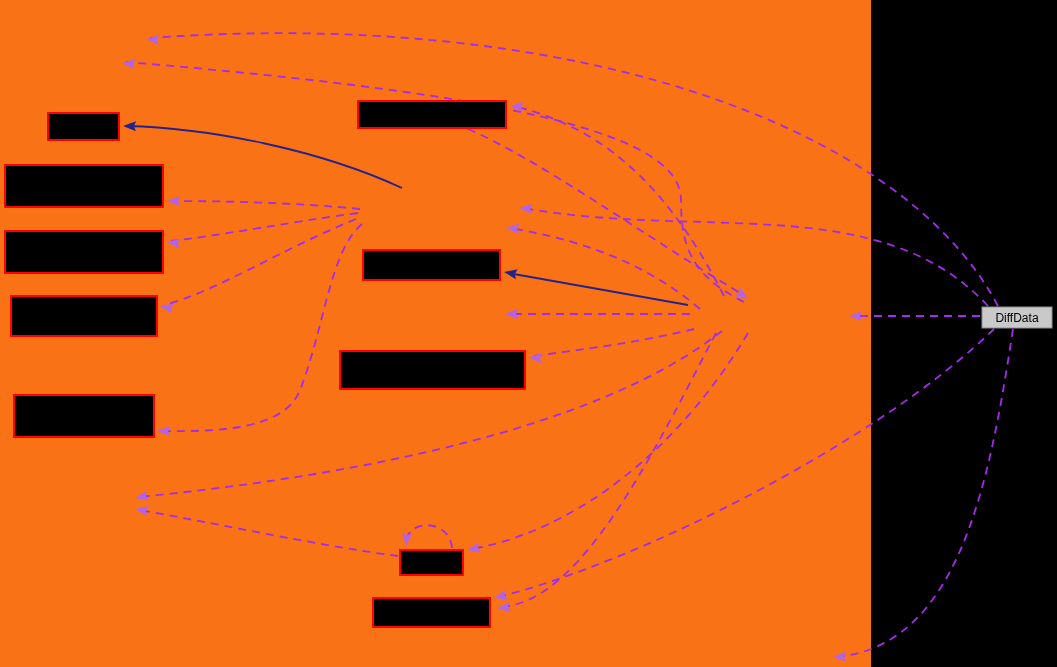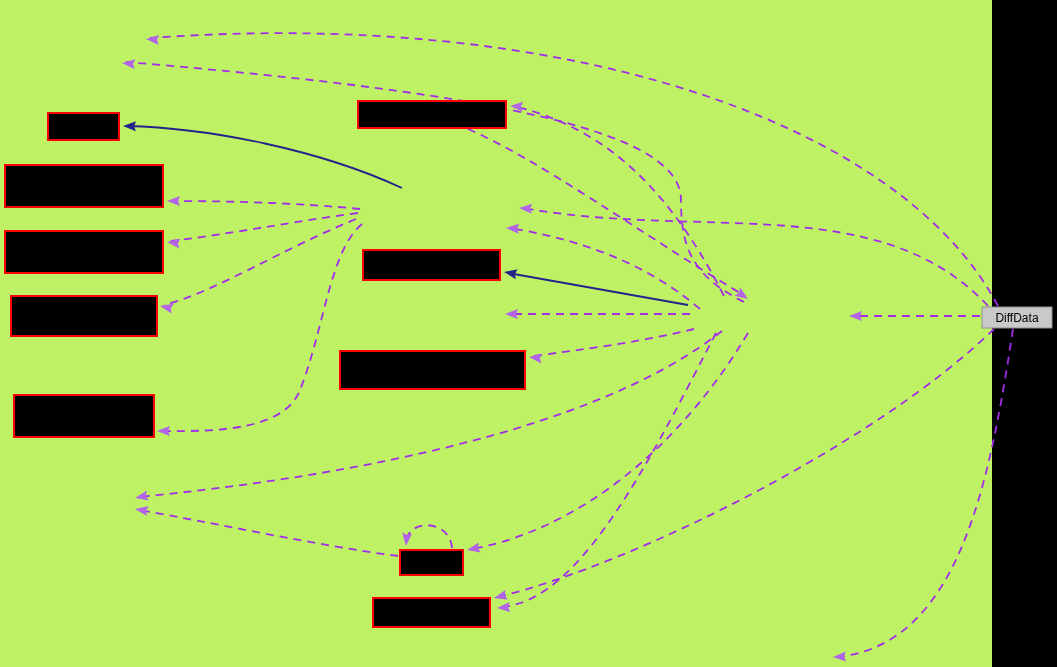--- a/index.html
+++ b/index.html
@@ -6,23 +6,23 @@
     margin: 0;
     padding: 0;
     background: #000000;
     width: 1057px;
     height: 667px;
     overflow: hidden;
     font-family: "Liberation Sans", sans-serif;
   }
   #stage {
     position: relative;
-    width: 992px;
+    width: 871px;
     height: 667px;
-    background: #bef264;
+    background: #f97316;
   }
   svg { display: block; }
   .graph-box { cursor: pointer; }
   .root-label {
     font-family: "Liberation Sans", sans-serif;
     font-size: 12px;
   }
 </style>
 </head>
 <body>

